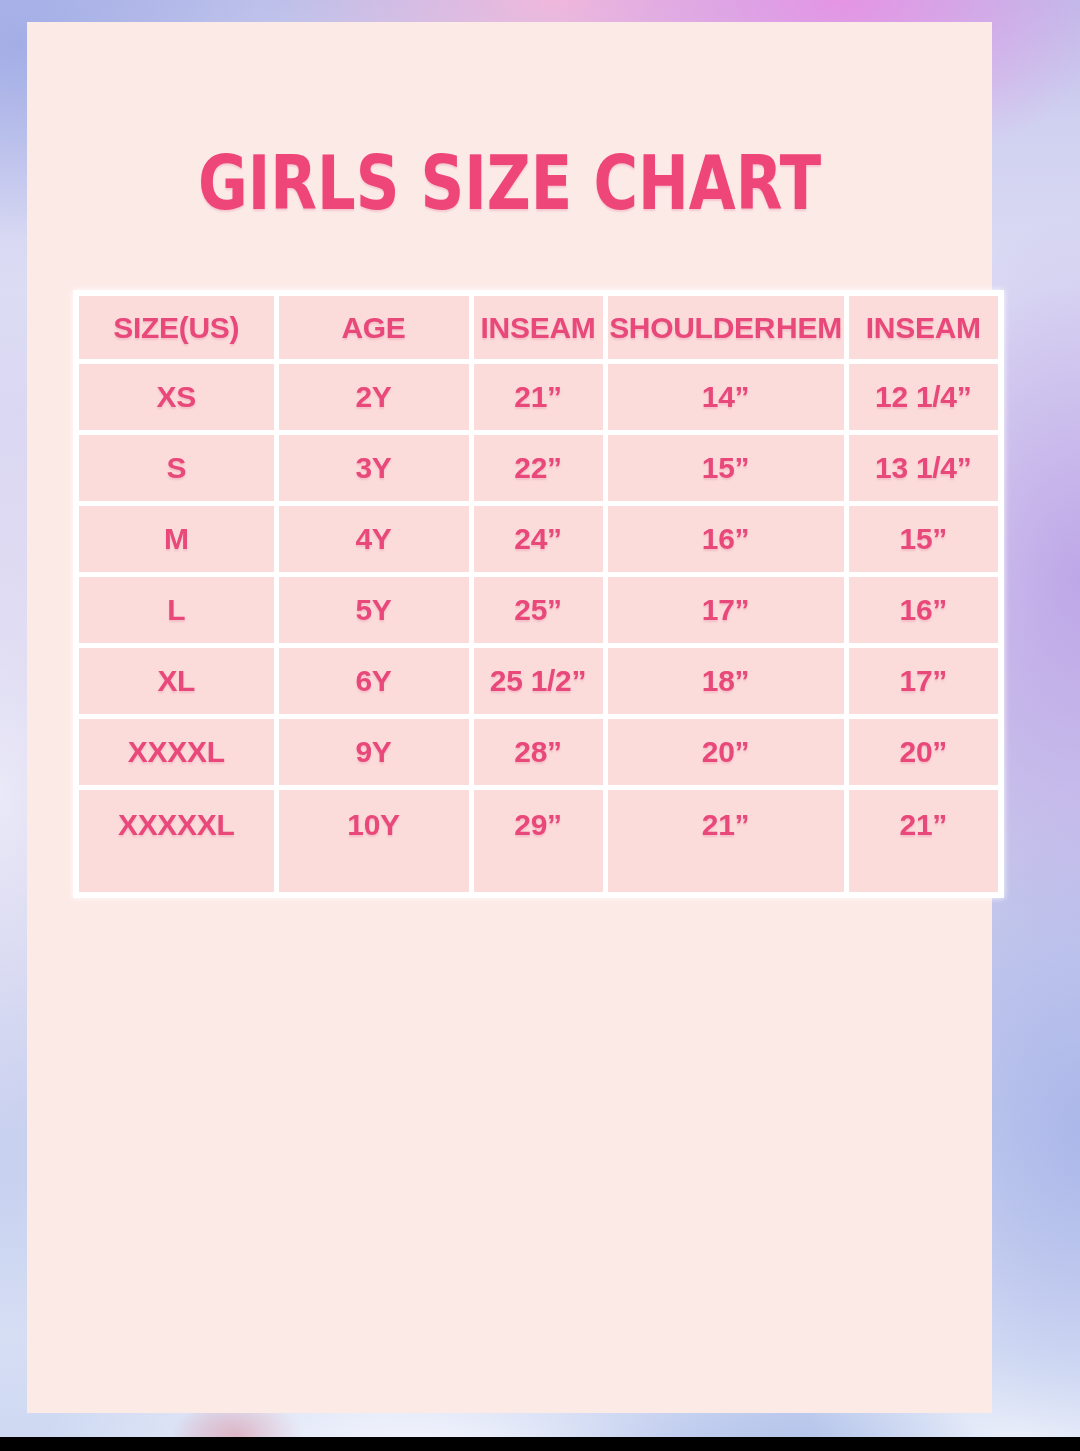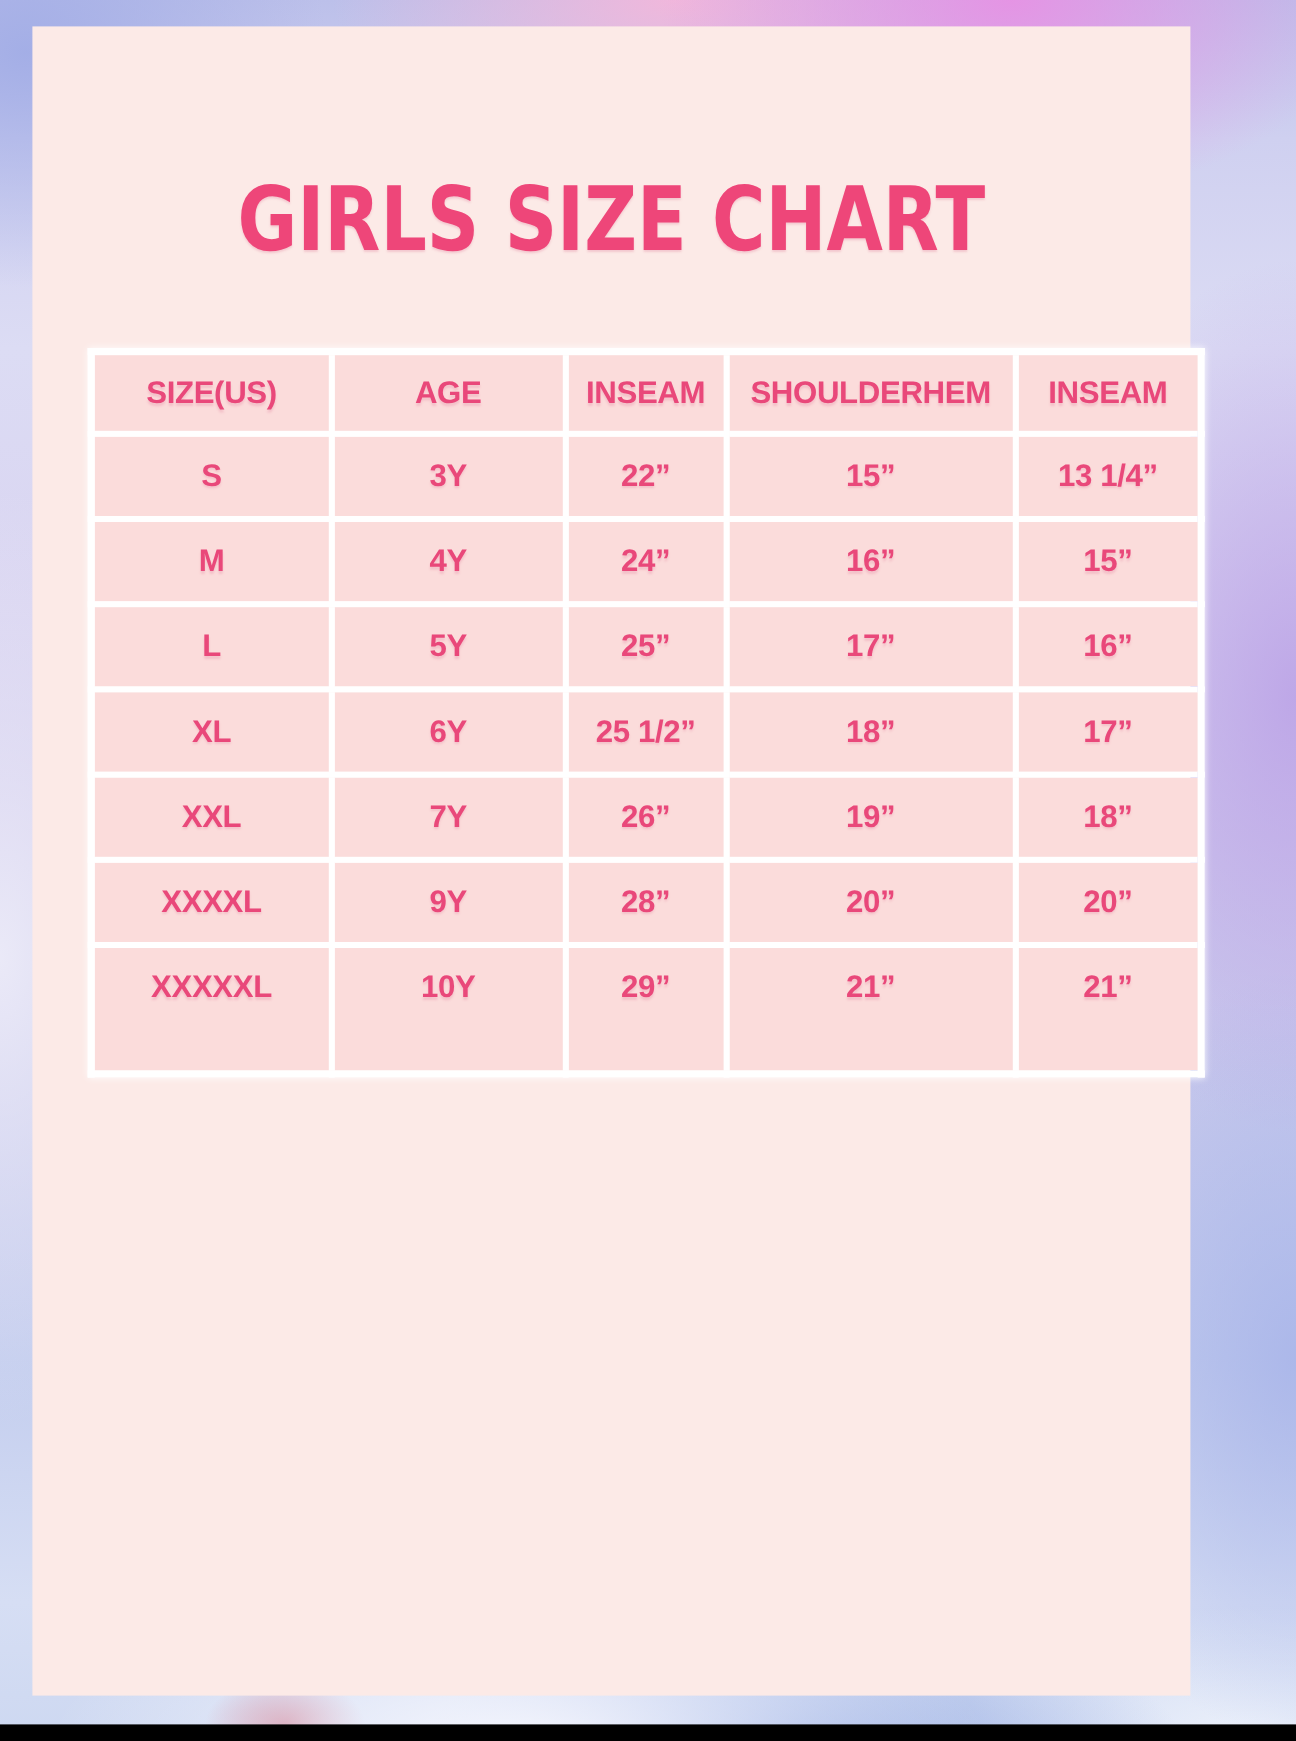--- a/index.html
+++ b/index.html
@@ -49,21 +49,21 @@
   .size-table{
     position:absolute;left:46px;top:268px;width:925px;
     border-collapse:collapse;table-layout:fixed;
     border:6px solid var(--grid-white,#fff);
     box-shadow:0 0 6px rgba(255,255,255,.9);
   }
   .size-table th,.size-table td{
     border:5px solid var(--grid-white,#fff);
     background:var(--cell-bg,#fbdcdb);
     color:var(--text-pink,#e9487a);
-    font-weight:bold;font-size:26px;line-height:1.1;
+    font-weight:bold;font-size:30px;line-height:1.1;
     text-align:center;vertical-align:middle;
     letter-spacing:-.3px;white-space:nowrap;overflow:hidden;
     text-shadow:0 2px 2px rgba(214,80,125,.20);
   }
   .size-table thead tr{height:68px;}
   .size-table th{word-spacing:-7px;}
   .size-table tbody tr{height:71px;}
   .size-table tbody tr:last-child{height:108px;}
   .size-table tbody tr:last-child td{vertical-align:top;padding-top:18px;}
 
@@ -90,20 +90,27 @@
         <tr>
             <th>SIZE(US)</th>
             <th>AGE</th>
             <th>INSEAM</th>
             <th>SHOULDER HEM</th>
             <th>INSEAM</th>
           </tr>
       </thead>
       <tbody>
           <tr>
+            <td>XS</td>
+            <td>2Y</td>
+            <td>21”</td>
+            <td>14”</td>
+            <td>12 1/4”</td>
+          </tr>
+          <tr>
             <td>S</td>
             <td>3Y</td>
             <td>22”</td>
             <td>15”</td>
             <td>13 1/4”</td>
           </tr>
           <tr>
             <td>M</td>
             <td>4Y</td>
             <td>24”</td>
@@ -118,27 +125,20 @@
             <td>16”</td>
           </tr>
           <tr>
             <td>XL</td>
             <td>6Y</td>
             <td>25 1/2”</td>
             <td>18”</td>
             <td>17”</td>
           </tr>
           <tr>
-            <td>XXL</td>
-            <td>7Y</td>
-            <td>26”</td>
-            <td>19”</td>
-            <td>18”</td>
-          </tr>
-          <tr>
             <td>XXXXL</td>
             <td>9Y</td>
             <td>28”</td>
             <td>20”</td>
             <td>20”</td>
           </tr>
           <tr>
             <td>XXXXXL</td>
             <td>10Y</td>
             <td>29”</td>

